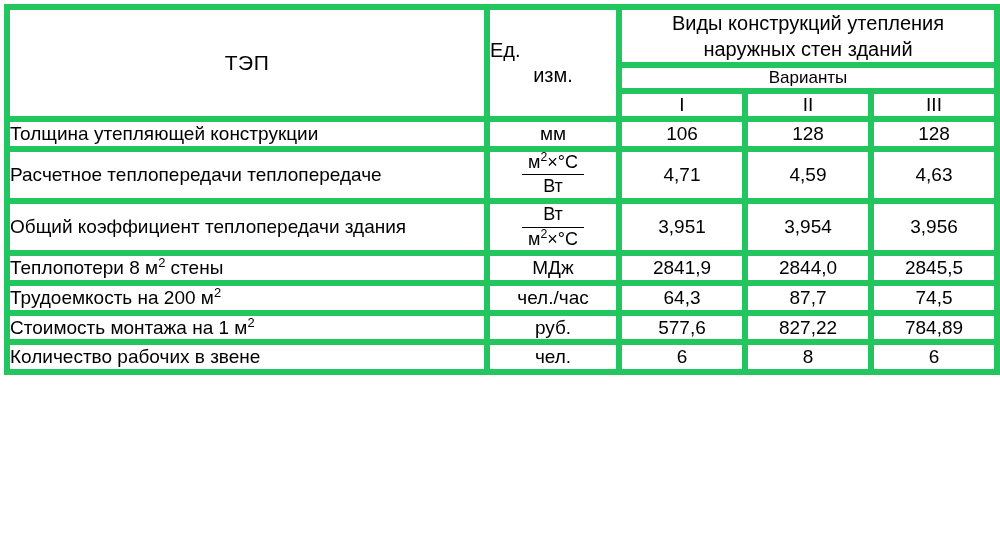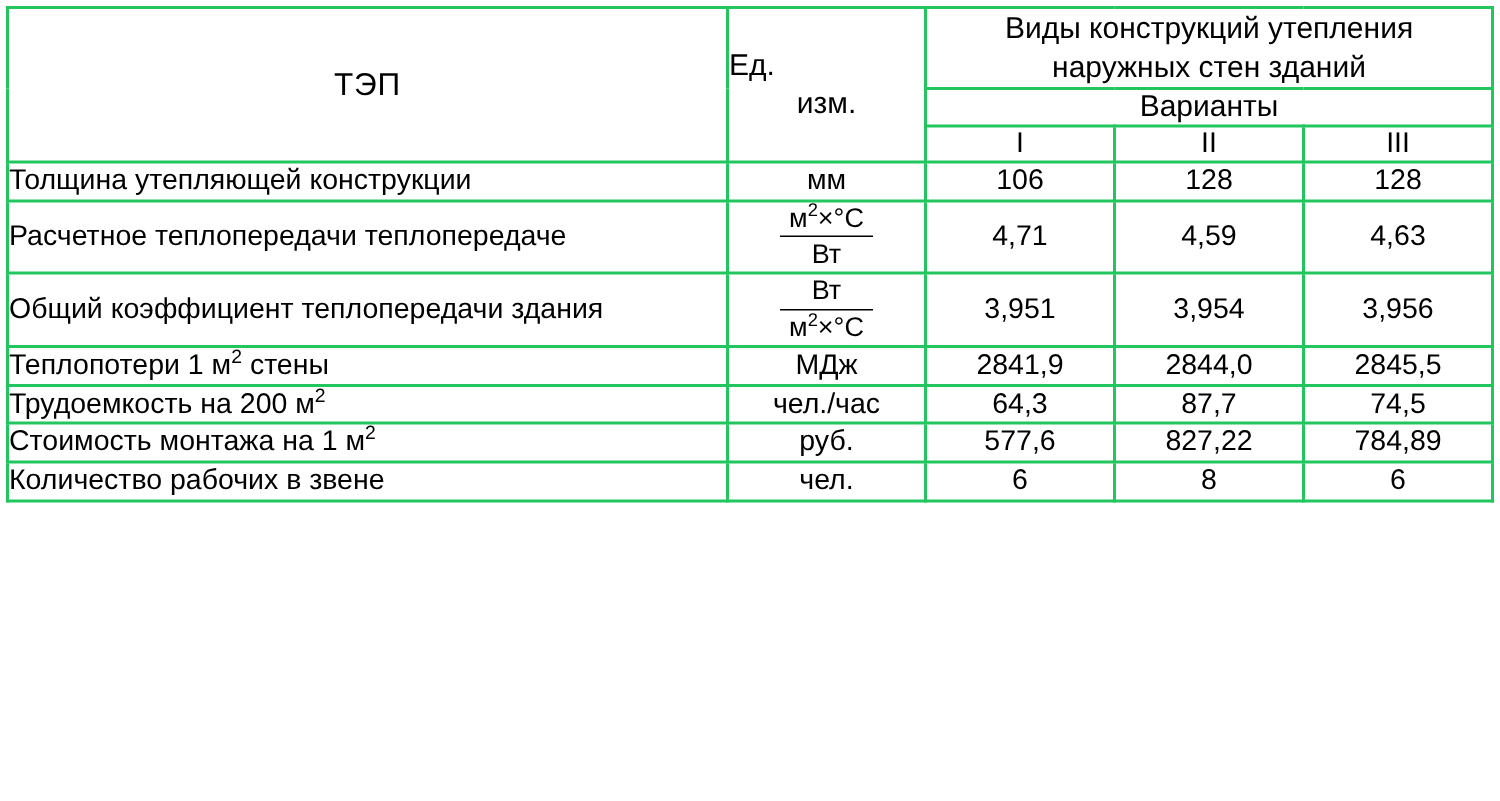--- a/index.html
+++ b/index.html
@@ -19,21 +19,21 @@
     width: 1000px;
     height: 534px;
     padding: 4px 4px 0 4px;
   }
   table.tep {
     border-collapse: collapse;
     width: 992px;
     table-layout: fixed;
   }
   table.tep td, table.tep th {
-    border: 2px solid #22c55e;
+    border: 6px solid #22c55e;
     padding: 0;
     font-weight: normal;
     vertical-align: middle;
   }
   
   col.c-name  { width: 480px; }
   col.c-unit  { width: 132px; }
   col.c-var   { width: 126px; }
 
   .hdr-tep {
@@ -53,21 +53,21 @@
   .hdr-unit .l2 { display: block; text-align: center; }
   .hdr-kinds {
     text-align: center;
     font-size: 20px;
     font-weight: bold;
     line-height: 1.3;
     padding: 8px 14px;
   }
   .hdr-variants {
     text-align: center;
-    font-size: 20px;
+    font-size: 17px;
     font-weight: bold;
     padding: 8px 0;
   }
   .hdr-roman {
     text-align: center;
     font-size: 19px;
     font-weight: bold;
     padding: 7px 0;
   }
   td.rowname {
@@ -167,21 +167,21 @@
             <span class="num">Вт</span>
             <span class="den"><span>м</span><sup>2</sup><span>×°С</span></span>
           </span>
         </td>
         <td class="val">3,951</td>
         <td class="val">3,954</td>
         <td class="val">3,956</td>
       </tr>
 
       <tr>
-        <td class="rowname"><span>Теплопотери 1 м</span><sup>2</sup><span> стены</span></td>
+        <td class="rowname"><span>Теплопотери 8 м</span><sup>2</sup><span> стены</span></td>
         <td class="unit">МДж</td>
         <td class="val">2841,9</td>
         <td class="val">2844,0</td>
         <td class="val">2845,5</td>
       </tr>
 
       <tr>
         <td class="rowname"><span>Трудоемкость на 200 м</span><sup>2</sup><span></span></td>
         <td class="unit">чел./час</td>
         <td class="val">64,3</td>

